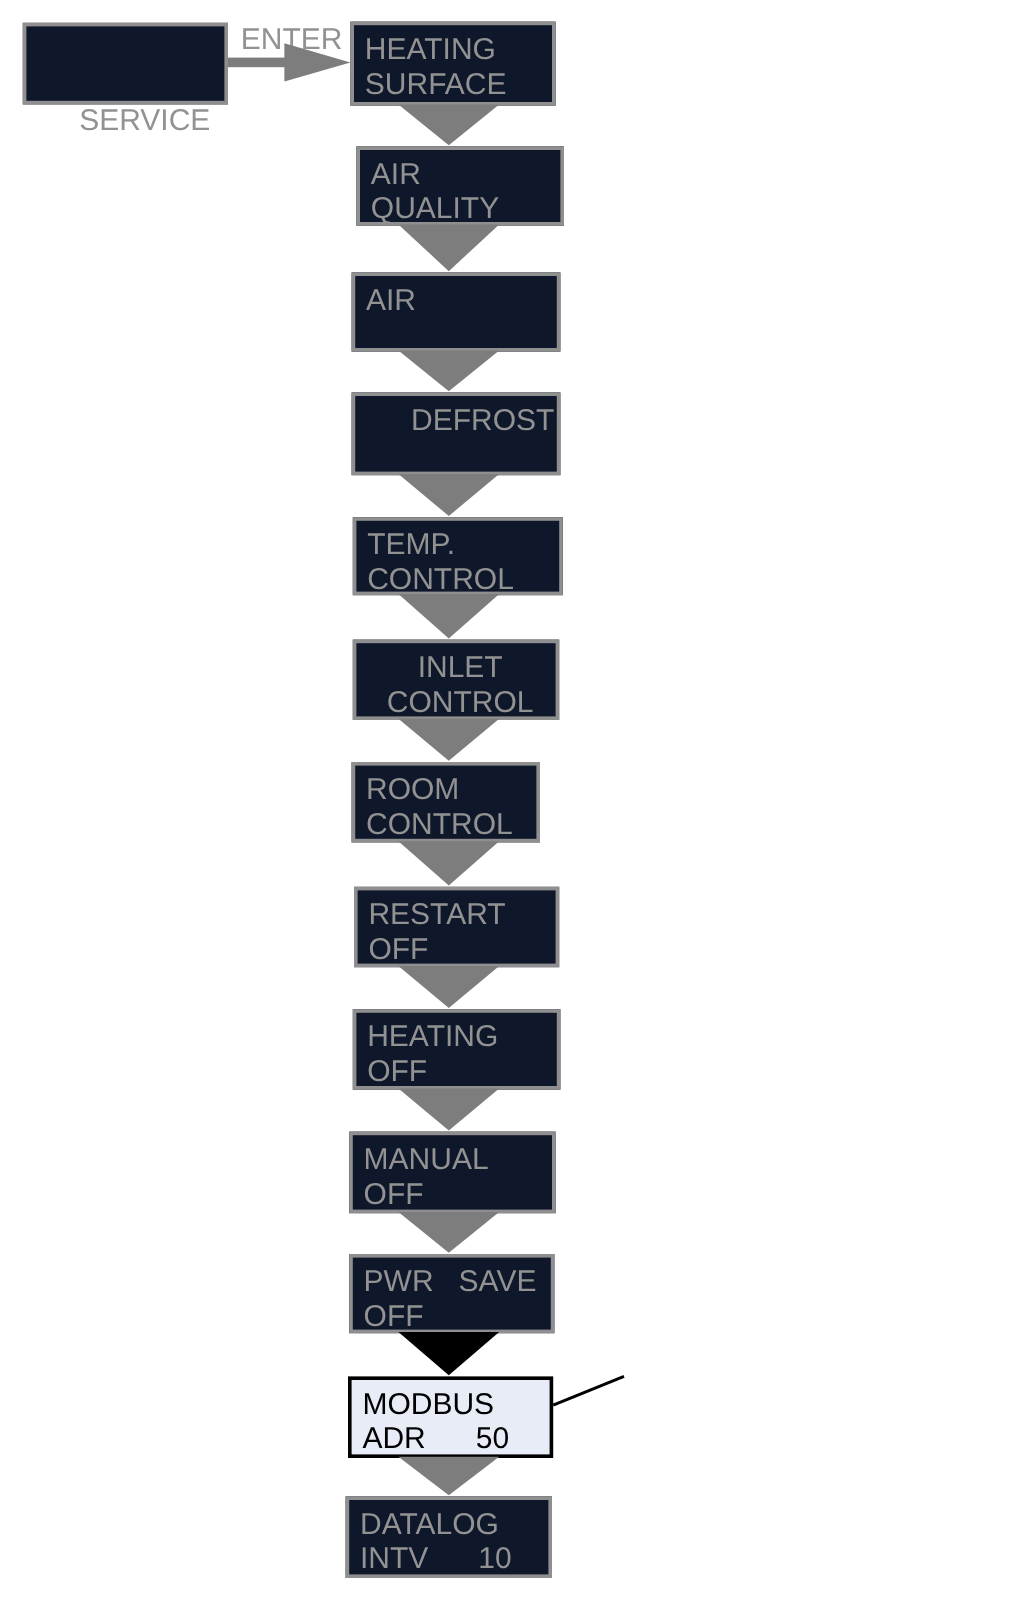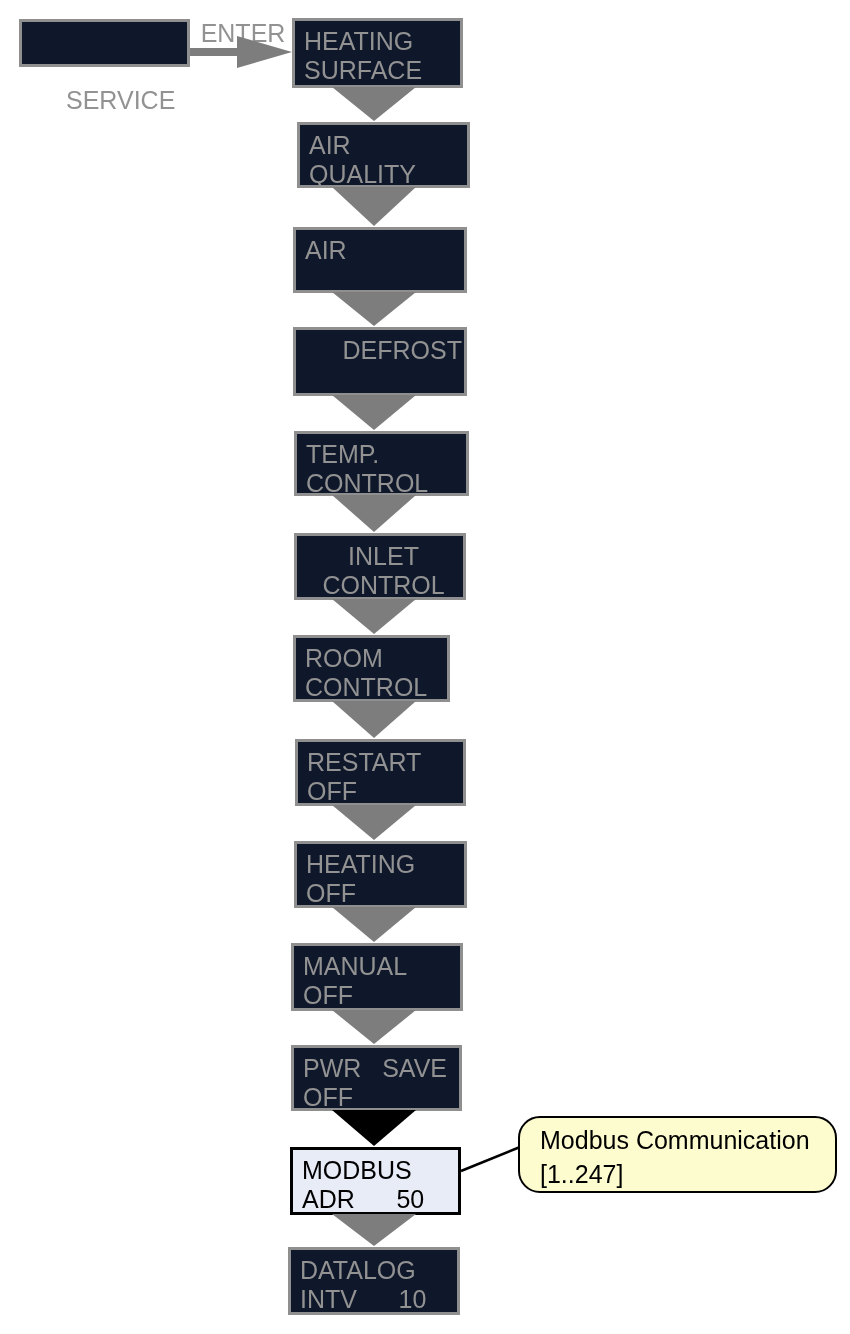--- a/index.html
+++ b/index.html
@@ -42,21 +42,21 @@
     border-radius:22px;background:var(--callout-fill,#fdfccf);
     color:#000;font-size:25px;line-height:34px;padding:5px 0 0 20px;
   }
   #connector{position:absolute;left:0;top:0;pointer-events:none;}
 </style>
 </head>
 <body>
 
 <div id="canvas" style="--border-gray: #8f8f8f; --text-gray: #929292; --arrow-gray: #7d7d7d; --hl-border: #000000; --hl-fill: #e8ecf7; --callout-fill: #fdfccf; --callout-border: #000000;">
 
-  <div class="box" id="entry-box" style="left:19px;top:19px;width:171px;height:48px;padding-left:44px;">
+  <div class="box" id="entry-box" style="left:19px;top:19px;width:171px;height:68px;padding-left:44px;">
     <div class="bline">SERVICE</div>
   </div>
 
   <div id="enter-label">ENTER</div>
   <div id="enter-shaft"></div>
   <div id="enter-head"></div>
 
   <div id="chain">
       <div class="box" style="left: 292px; top: 18px; width: 171px; height: 70px;"><div class="bline">HEATING</div><div class="bline">SURFACE</div></div>
       <div class="tri" style="left: 332px; top: 87px; border-top-width: 34px;"></div>
@@ -82,18 +82,14 @@
       <div class="tri black" style="left: 332px; top: 1110px; border-top-width: 36px;"></div>
       <div class="box highlight" style="left: 290px; top: 1147px; width: 171px; height: 68px;"><div class="bline">MODBUS</div><div class="bline">ADR      50</div></div>
       <div class="tri" style="left: 332px; top: 1214px; border-top-width: 32px;"></div>
       <div class="box" style="left: 288px; top: 1247px; width: 172px; height: 68px;"><div class="bline">DATALOG</div><div class="bline">INTV      10</div></div>
     </div>
 
   <svg id="connector" width="850" height="1334" viewBox="0 0 850 1334">
     <line x1="461" y1="1171" x2="520" y2="1147" stroke="#000" stroke-width="2.5"></line>
   </svg>
 
-  <div id="callout">
-    <div class="bline">Modbus Communication</div>
-    <div class="bline">[1..247]</div>
-  </div>
 
 </div>
 
 </body></html>

